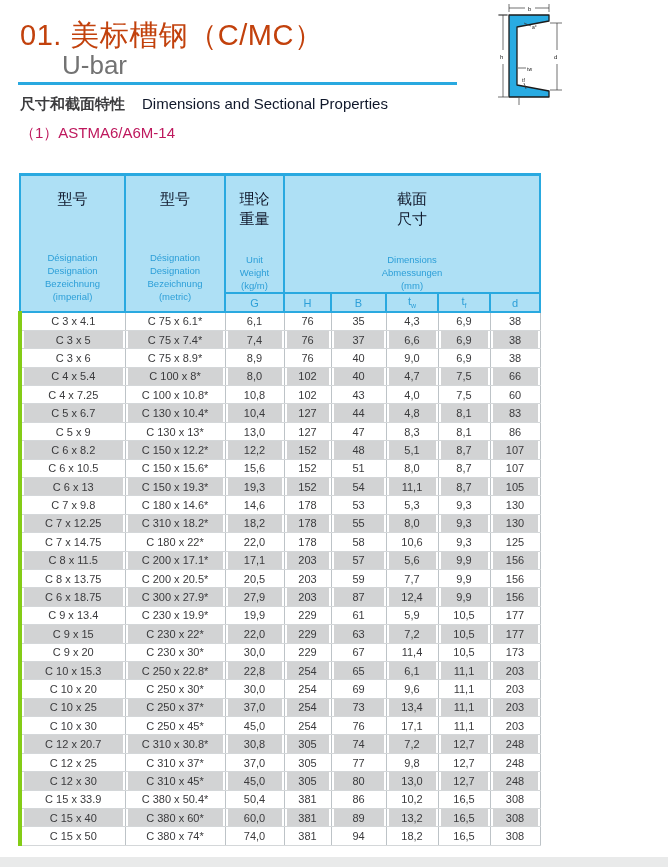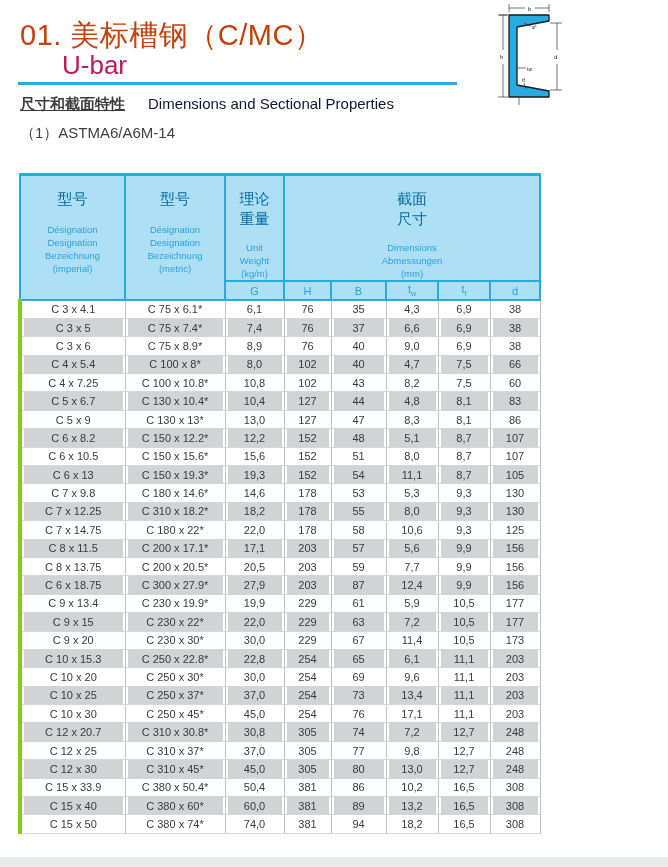--- a/index.html
+++ b/index.html
@@ -8,58 +8,58 @@
     width: 668px; height: 867px; position: relative; overflow: hidden;
     font-family: "Liberation Sans", sans-serif; color: #3d3d3f;
   }
   .page-title {
     position: absolute; left: 20px; top: 16px;
     font-size: 29px; font-weight: 400; color: #c2410c; letter-spacing: 0.5px;
     white-space: nowrap;
   }
   .page-title-en {
     position: absolute; left: 62px; top: 50px;
-    font-size: 26px; font-weight: 400; color: #be185d;
+    font-size: 26px; font-weight: 400; color: #737373;
   }
   .section-rule {
     position: absolute; left: 18px; top: 82px; width: 439px; height: 3px;
     background: #29a9e0;
   }
   .subtitle-row {
     position: absolute; left: 20px; top: 95px; font-size: 15px; white-space: nowrap;
   }
-  .subtitle-zh { font-weight: 600; color: #3c3c3e; margin-right: 23px; text-decoration: underline; }
+  .subtitle-zh { font-weight: 600; color: #3c3c3e; margin-right: 17px; }
   .subtitle-en { font-weight: 400; color: #0f172a; }
   .standard-note {
-    position: absolute; left: 20px; top: 124px; font-size: 15px; color: #404040;
+    position: absolute; left: 20px; top: 124px; font-size: 15px; color: #be185d;
   }
   .diagram { position: absolute; left: 493px; top: 2px; }
 
   table.spec {
     position: absolute; left: 18px; top: 173px; width: 520px;
     border-collapse: collapse; table-layout: fixed;
     border-top: 3px solid #29a9e0;
   }
   thead th {
     background: #aee0f5; border: 2px solid #29a9e0;
     font-weight: normal; vertical-align: top; padding: 0; text-align: center;
   }
   tr.head-main { height: 102px; }
   tr.head-sub { height: 19px; }
   tr.head-sub th { font-size: 11px; color: #2d9fd8; vertical-align: middle; }
   tr.head-sub th sub { font-size: 7px; }
   .hz {
-    font-size: 15px; color: #0369a1; margin-top: 13px;
+    font-size: 15px; color: #0f172a; margin-top: 13px;
     white-space: pre-line; line-height: 1.3;
   }
   .hb {
     font-size: 9.5px; line-height: 13px; color: #2d9fd8;
-    white-space: pre-line; margin-top: 13px;
-  }
-  th.span2 .hb { margin-top: 14px; }
+    white-space: pre-line; margin-top: 25px;
+  }
+  th.span2 .hb { margin-top: 42px; }
 
   tbody td {
     height: 18.4px; font-size: 11px; color: #3a3a3c; text-align: center;
     padding: 0; border-right: 1px solid #bdc3c7; border-bottom: 1px solid #d4d7d9;
     background: #fff;
   }
   tbody td:first-child { border-left: 4px solid #84cc16; }
   tbody tr.striped td {
     background: #d2d3d4;
     box-shadow: inset 2px 0 0 #fff, inset -2px 0 0 #fff;
@@ -211,21 +211,21 @@
         <td>4,7</td>
         <td>7,5</td>
         <td>66</td>
       </tr>
       <tr>
         <td>C 4 x 7.25</td>
         <td>C 100 x 10.8*</td>
         <td>10,8</td>
         <td>102</td>
         <td>43</td>
-        <td>8,2</td>
+        <td>4,0</td>
         <td>7,5</td>
         <td>60</td>
       </tr>
       <tr class="striped">
         <td>C 5 x 6.7</td>
         <td>C 130 x 10.4*</td>
         <td>10,4</td>
         <td>127</td>
         <td>44</td>
         <td>4,8</td>

